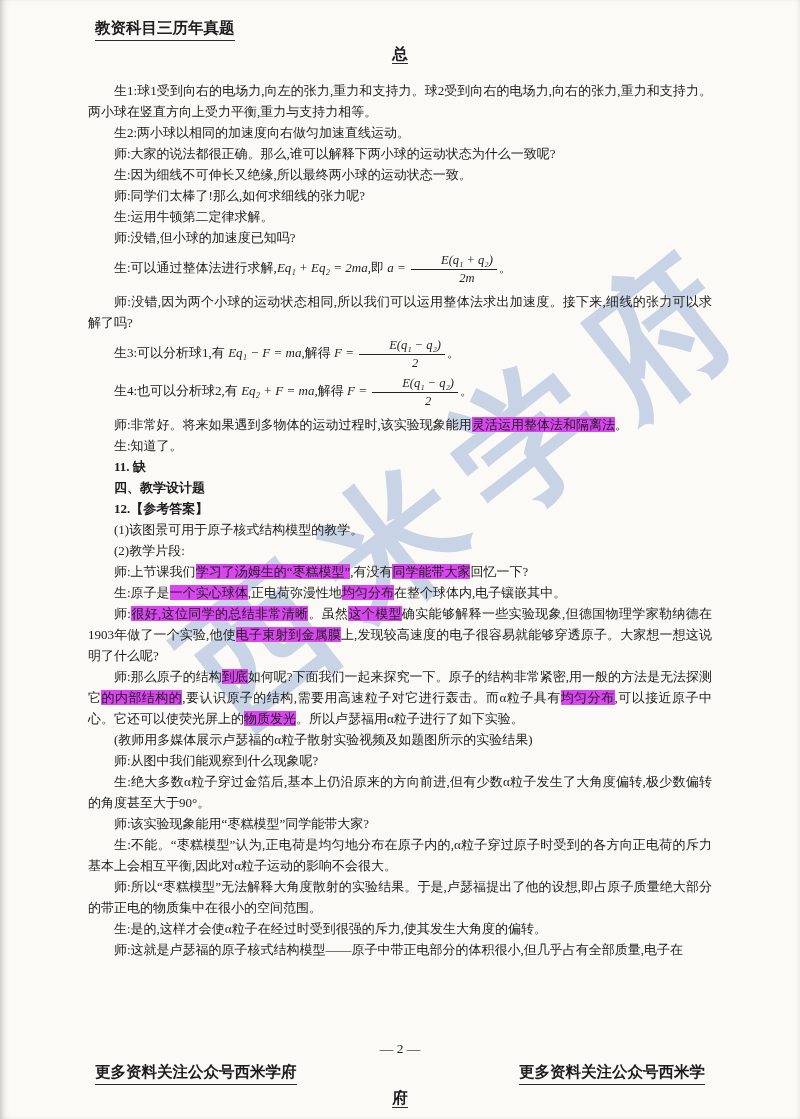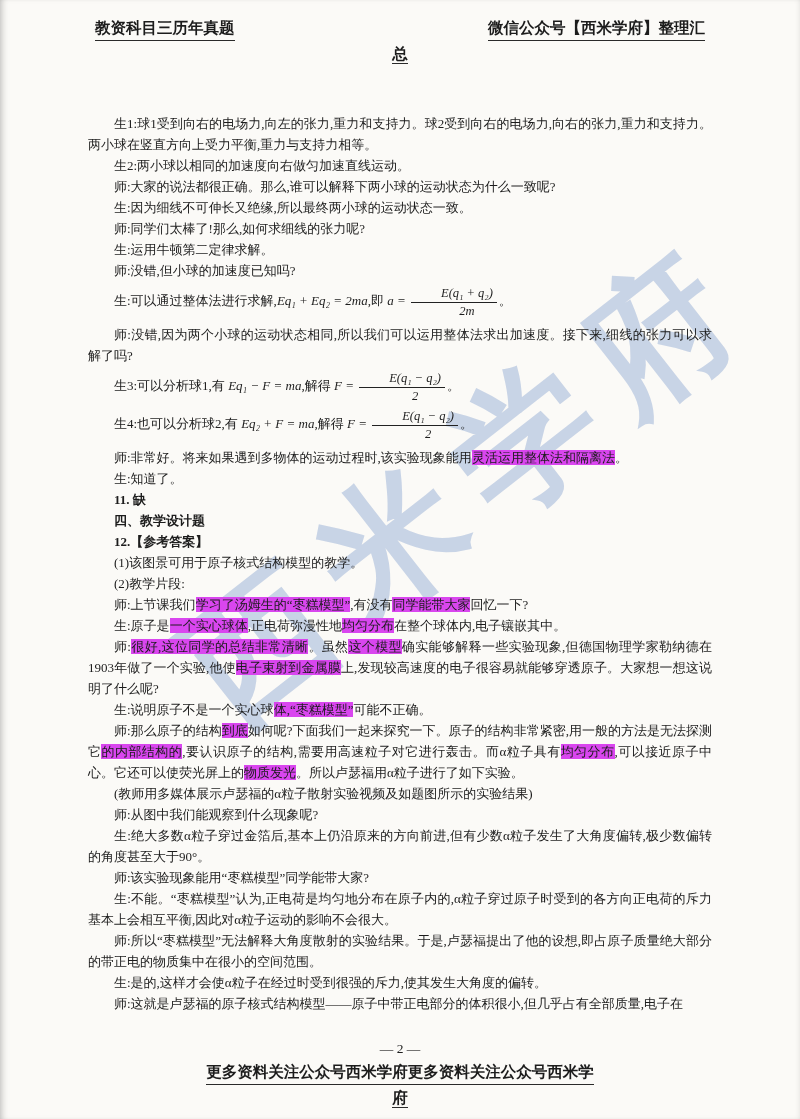--- a/index.html
+++ b/index.html
@@ -8,53 +8,52 @@
     background:#fbfaf7;overflow:hidden;
     font-family:"Liberation Serif","DejaVu Serif",serif;color:#1c1c1c;
     box-shadow:inset 6px 0 8px -6px rgba(0,0,0,.35), inset -3px 0 6px -4px rgba(0,0,0,.15);
   }
   
   .header{position:absolute;top:18px;left:95px;right:95px;}
   .header-row{display:flex;justify-content:space-between;align-items:flex-end;font-weight:bold;font-size:15.5px;gap:36px;}
   .u{border-bottom:1.5px solid #2a2a2a;padding-bottom:1px;}
   .header-wrap{text-align:center;margin-top:3px;font-weight:bold;font-size:15.5px;}
   
-  .docbody{position:absolute;top:113px;left:88px;right:88px;font-size:13px;line-height:21px;text-align:justify;}
+  .docbody{position:absolute;top:80px;left:88px;right:88px;font-size:13px;line-height:21px;text-align:justify;}
   .para{text-indent:2em;margin:0;}
   .para.bold{font-weight:bold;}
   .para.tall{margin:5px 0;}
   .hl{background:#d946ef;}
   .math{font-style:italic;}
   .frac{display:inline-block;vertical-align:middle;text-align:center;font-style:italic;line-height:15px;font-size:12.5px;margin:0 2px;}
   .frac .num{display:block;border-bottom:1px solid #222;padding:0 4px 1px;}
   .frac .den{display:block;padding-top:1px;}
   
   .watermark{
     position:absolute;left:205px;top:595px;font-size:142px;font-weight:bold;
     letter-spacing:26px;white-space:nowrap;color:rgba(118,150,203,.38);
     transform:rotate(-38deg);transform-origin:left center;pointer-events:none;
     font-family:"Liberation Serif","DejaVu Serif",serif;
   }
   
   .footer{position:absolute;left:95px;right:95px;bottom:10px;}
   .page-num{text-align:center;font-size:13.5px;margin-bottom:5px;}
-  .footer-row{display:flex;justify-content:center;align-items:flex-end;font-weight:bold;font-size:15.5px;}
+  .footer-row{display:flex;justify-content:space-between;align-items:flex-end;font-weight:bold;font-size:15.5px;}
   .footer-wrap{text-align:center;margin-top:3px;font-weight:bold;font-size:15.5px;}
 </style>
 </head>
 <body>
 
 <div class="page">
 
   <div class="watermark">西米学府</div>
 
   <div class="header">
     <div class="header-row">
       <span class="u">教资科目三历年真题</span>
-      <span class="u">微信公众号【西米学府】整理汇</span>
     </div>
     <div class="header-wrap"><span class="u">总</span></div>
   </div>
 
   <div class="docbody">
       <div class="para"><span class="">生1:球1受到向右的电场力,向左的张力,重力和支持力。球2受到向右的电场力,向右的张力,重力和支持力。两小球在竖直方向上受力平衡,重力与支持力相等。</span></div>
       <div class="para"><span class="">生2:两小球以相同的加速度向右做匀加速直线运动。</span></div>
       <div class="para"><span class="">师:大家的说法都很正确。那么,谁可以解释下两小球的运动状态为什么一致呢?</span></div>
       <div class="para"><span class="">生:因为细线不可伸长又绝缘,所以最终两小球的运动状态一致。</span></div>
       <div class="para"><span class="">师:同学们太棒了!那么,如何求细线的张力呢?</span></div>
@@ -67,21 +66,20 @@
       <div class="para"><span class="">师:非常好。将来如果遇到多物体的运动过程时,该实验现象能用</span><span class="hl ">灵活运用整体法和隔离法</span><span class="">。</span></div>
       <div class="para"><span class="">生:知道了。</span></div>
       <div class="para bold"><span class="">11. 缺</span></div>
       <div class="para bold"><span class="">四、教学设计题</span></div>
       <div class="para bold"><span class="">12.【参考答案】</span></div>
       <div class="para"><span class="">(1)该图景可用于原子核式结构模型的教学。</span></div>
       <div class="para"><span class="">(2)教学片段:</span></div>
       <div class="para"><span class="">师:上节课我们</span><span class="hl ">学习了汤姆生的“枣糕模型”</span><span class="">,有没有</span><span class="hl ">同学能带大家</span><span class="">回忆一下?</span></div>
       <div class="para"><span class="">生:原子是</span><span class="hl ">一个实心球体</span><span class="">,正电荷弥漫性地</span><span class="hl ">均匀分布</span><span class="">在整个球体内,电子镶嵌其中。</span></div>
       <div class="para"><span class="">师:</span><span class="hl ">很好,这位同学的总结非常清晰</span><span class="">。虽然</span><span class="hl ">这个模型</span><span class="">确实能够解释一些实验现象,但德国物理学家勒纳德在1903年做了一个实验,他使</span><span class="hl ">电子束射到金属膜</span><span class="">上,发现较高速度的电子很容易就能够穿透原子。大家想一想这说明了什么呢?</span></div>
-      <div class="para"><span class="">生:说明原子不是一个实心球</span><span class="hl ">体,“枣糕模型”</span><span class="">可能不正确。</span></div>
       <div class="para"><span class="">师:那么原子的结构</span><span class="hl ">到底</span><span class="">如何呢?下面我们一起来探究一下。原子的结构非常紧密,用一般的方法是无法探测它</span><span class="hl ">的内部结构的</span><span class="">,要认识原子的结构,需要用高速粒子对它进行轰击。而α粒子具有</span><span class="hl ">均匀分布</span><span class="">,可以接近原子中心。它还可以使荧光屏上的</span><span class="hl ">物质发光</span><span class="">。所以卢瑟福用α粒子进行了如下实验。</span></div>
       <div class="para"><span class="">(教师用多媒体展示卢瑟福的α粒子散射实验视频及如题图所示的实验结果)</span></div>
       <div class="para"><span class="">师:从图中我们能观察到什么现象呢?</span></div>
       <div class="para"><span class="">生:绝大多数α粒子穿过金箔后,基本上仍沿原来的方向前进,但有少数α粒子发生了大角度偏转,极少数偏转的角度甚至大于90°。</span></div>
       <div class="para"><span class="">师:该实验现象能用“枣糕模型”同学能带大家?</span></div>
       <div class="para"><span class="">生:不能。“枣糕模型”认为,正电荷是均匀地分布在原子内的,α粒子穿过原子时受到的各方向正电荷的斥力基本上会相互平衡,因此对α粒子运动的影响不会很大。</span></div>
       <div class="para"><span class="">师:所以“枣糕模型”无法解释大角度散射的实验结果。于是,卢瑟福提出了他的设想,即占原子质量绝大部分的带正电的物质集中在很小的空间范围。</span></div>
       <div class="para"><span class="">生:是的,这样才会使α粒子在经过时受到很强的斥力,使其发生大角度的偏转。</span></div>
       <div class="para"><span class="">师:这就是卢瑟福的原子核式结构模型——原子中带正电部分的体积很小,但几乎占有全部质量,电子在</span></div>
     </div>

